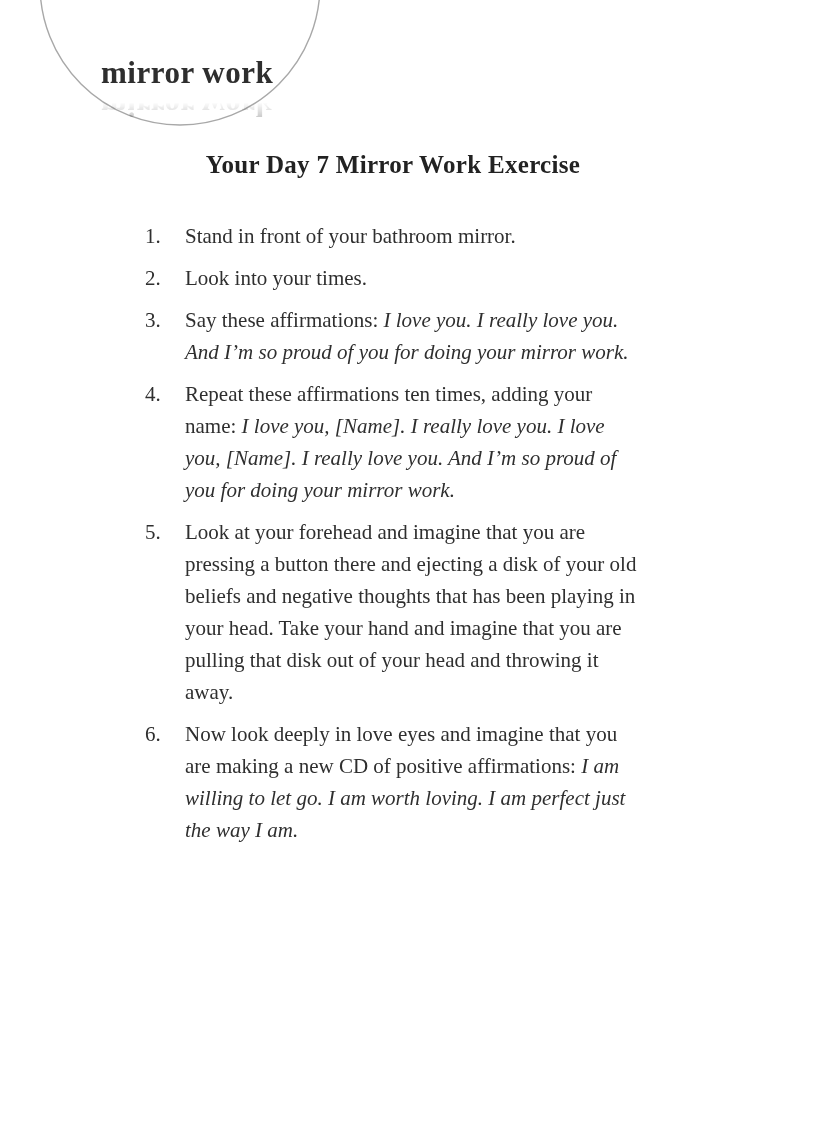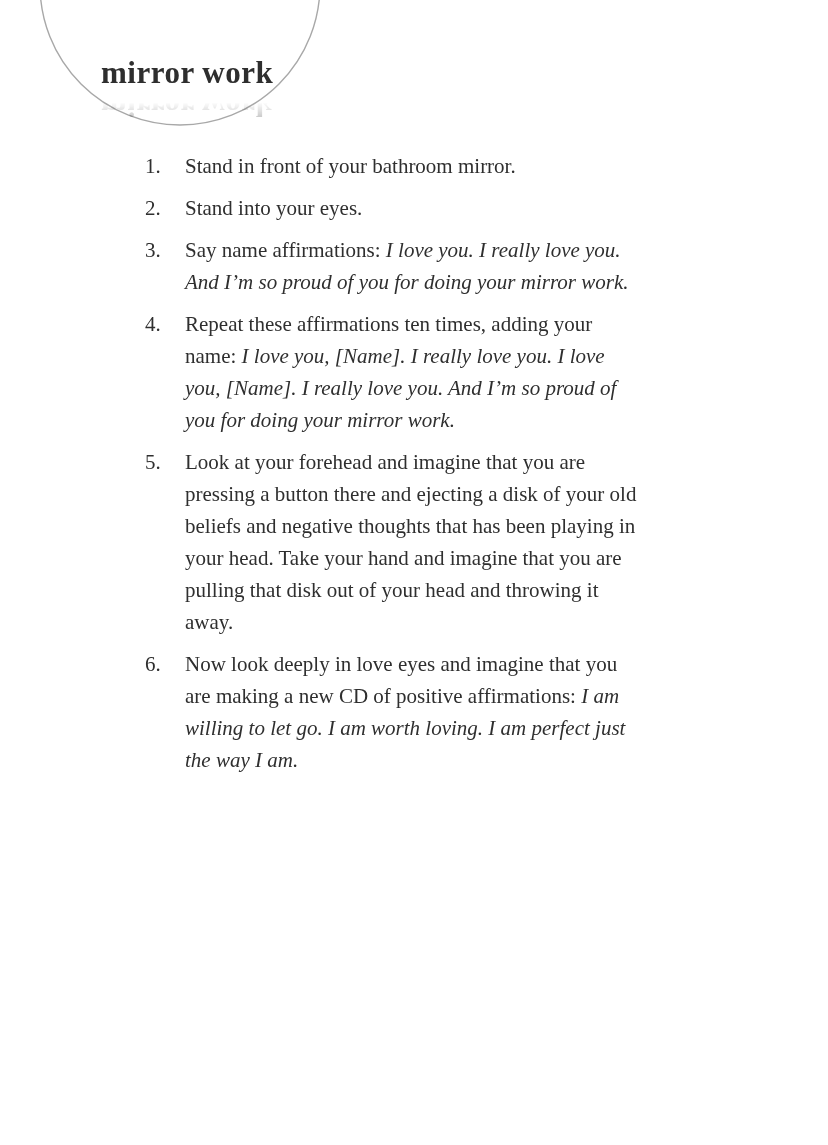--- a/index.html
+++ b/index.html
@@ -102,34 +102,35 @@
 
   <svg class="logo-arc-svg" viewBox="0 0 360 132" aria-hidden="true">
     <circle cx="180" cy="-15" r="140" fill="none" stroke-width="1.4" stroke="#a8a8a8"></circle>
   </svg>
   <div class="logo-text-wrap">
     <div class="logo-text">mirror work</div>
     <div class="logo-reflection">mirror work</div>
   </div>
 
   <div class="content">
+    <h1 class="title">Your Day 7 Mirror Work Exercise</h1>
     <ol class="steps" id="steps">
   <li class="step">
     <span class="step-num">1.</span>
     <span class="step-body"><span>Stand in front of your bathroom mirror.</span></span>
   </li>
 
   <li class="step">
     <span class="step-num">2.</span>
-    <span class="step-body"><span>Stand into your eyes.</span></span>
+    <span class="step-body"><span>Look into your times.</span></span>
   </li>
 
   <li class="step">
     <span class="step-num">3.</span>
-    <span class="step-body"><span>Say name affirmations: </span><em>I love you. I really love you. And I’m so proud of you for doing your mirror work.</em></span>
+    <span class="step-body"><span>Say these affirmations: </span><em>I love you. I really love you. And I’m so proud of you for doing your mirror work.</em></span>
   </li>
 
   <li class="step">
     <span class="step-num">4.</span>
     <span class="step-body"><span>Repeat these affirmations ten times, adding your name: </span><em>I love you, [Name]. I really love you. I love you, [Name]. I really love you. And I’m so proud of you for doing your mirror work.</em></span>
   </li>
 
   <li class="step">
     <span class="step-num">5.</span>
     <span class="step-body"><span>Look at your forehead and imagine that you are pressing a button there and ejecting a disk of your old beliefs and negative thoughts that has been playing in your head. Take your hand and imagine that you are pulling that disk out of your head and throwing it away.</span></span>

